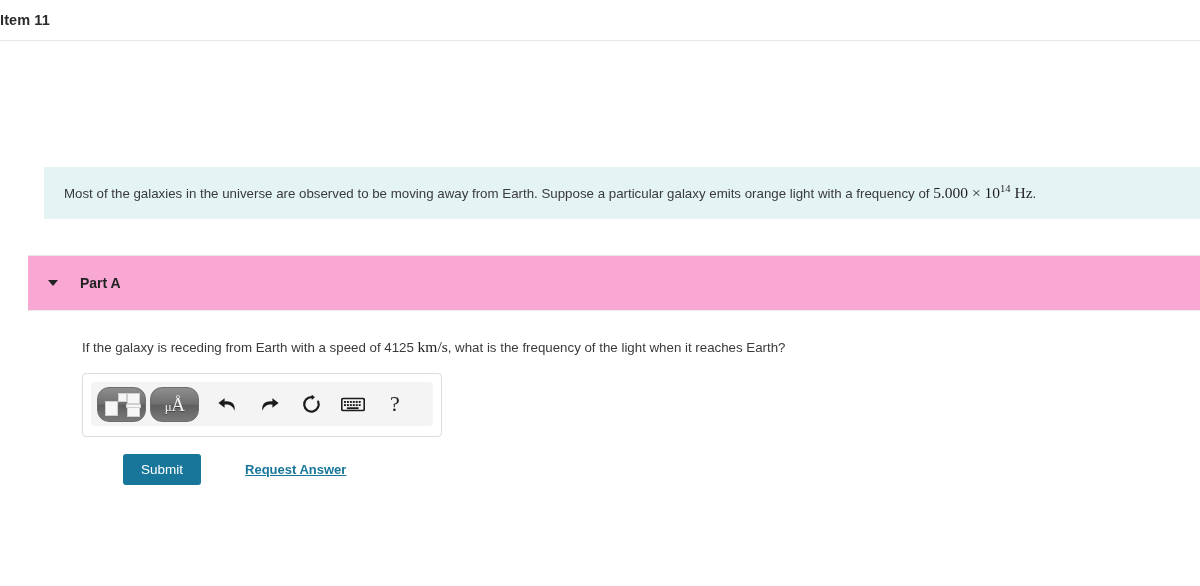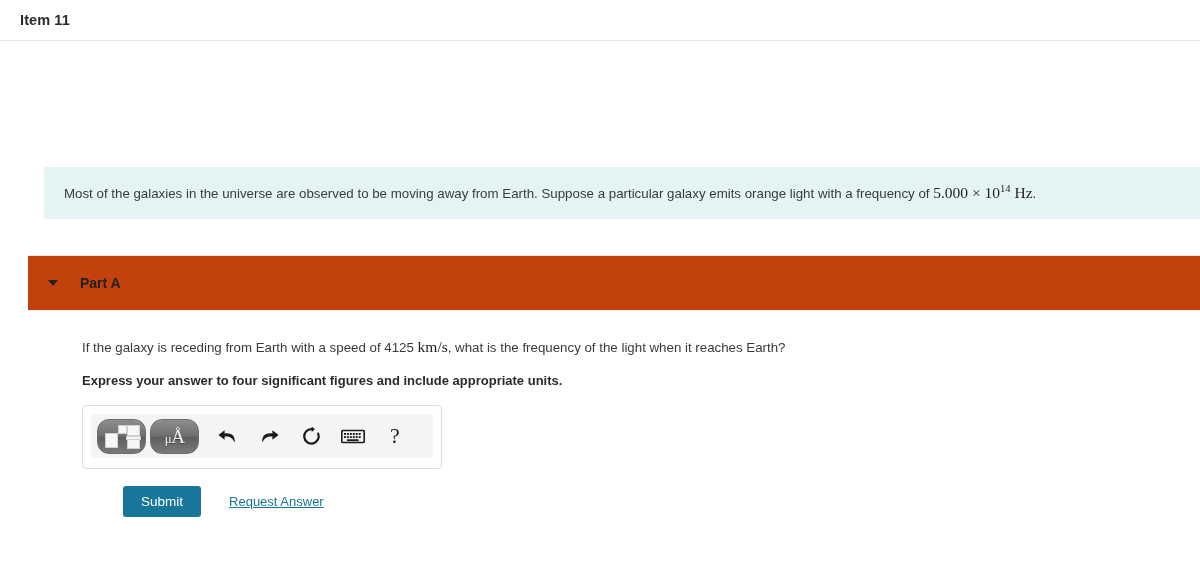--- a/index.html
+++ b/index.html
@@ -14,21 +14,21 @@
     color: #2b2b2b;
     overflow: hidden;
   }
 
   
   .item-header {
     height: 41px;
     box-sizing: border-box;
     display: flex;
     align-items: center;
-    padding-left: 20px;
+    padding-left: 0;
     border-bottom: 1px solid #e8e8e8;
     background: #ffffff;
   }
   .item-title {
     font-size: 14.5px;
     font-weight: bold;
     color: #2b2b2b;
     letter-spacing: 0.1px;
   }
 
@@ -60,21 +60,21 @@
     font-size: 0.68em;
     vertical-align: super;
   }
 
   
   .mid-gap { height: 36px; }
 
   
   .part-header {
     margin-left: 28px;
-    background: #c2410c;
+    background: #f9a8d4;
     border-top: 1px solid #e6e6e6;
     border-bottom: 1px solid #ececec;
     height: 56px;
     display: flex;
     align-items: center;
     padding-left: 20px;
     box-sizing: border-box;
   }
   .caret {
     width: 0; height: 0;
@@ -219,24 +219,24 @@
     background: #17769a;
     color: #ffffff;
     border: none;
     border-radius: 3px;
     font-family: "Liberation Sans", sans-serif;
     font-size: 13.5px;
     padding: 8px 18px;
     cursor: pointer;
   }
   .request-link {
-    margin-left: 28px;
+    margin-left: 44px;
     color: #17769a;
     font-size: 13px;
-    font-weight: normal;
+    font-weight: bold;
     text-decoration: underline;
     cursor: pointer;
   }
 </style>
 </head>
 <body>
 
 <div class="item-header">
   <span class="item-title">Item 11</span>
 </div>
@@ -255,21 +255,20 @@
   <span class="caret"></span>
   <span class="part-label">Part A</span>
 </div>
 
 <div class="part-body">
 
   <div class="question-line">
     <span>If the galaxy is receding from Earth with a speed of 4125 </span><span class="mathtext">km/s</span><span>, what is the frequency of the light when it reaches Earth?</span>
   </div>
 
-  <div class="instruction">Express your answer to four significant figures and include appropriate units.</div>
 
   <div class="answer-box">
 
     <div class="toolbar">
 
       <div class="tb-btn">
         <span class="tmpl-icon">
           <i class="tmpl-a"></i>
           <i class="tmpl-b"></i>
           <i class="tmpl-c"></i>

